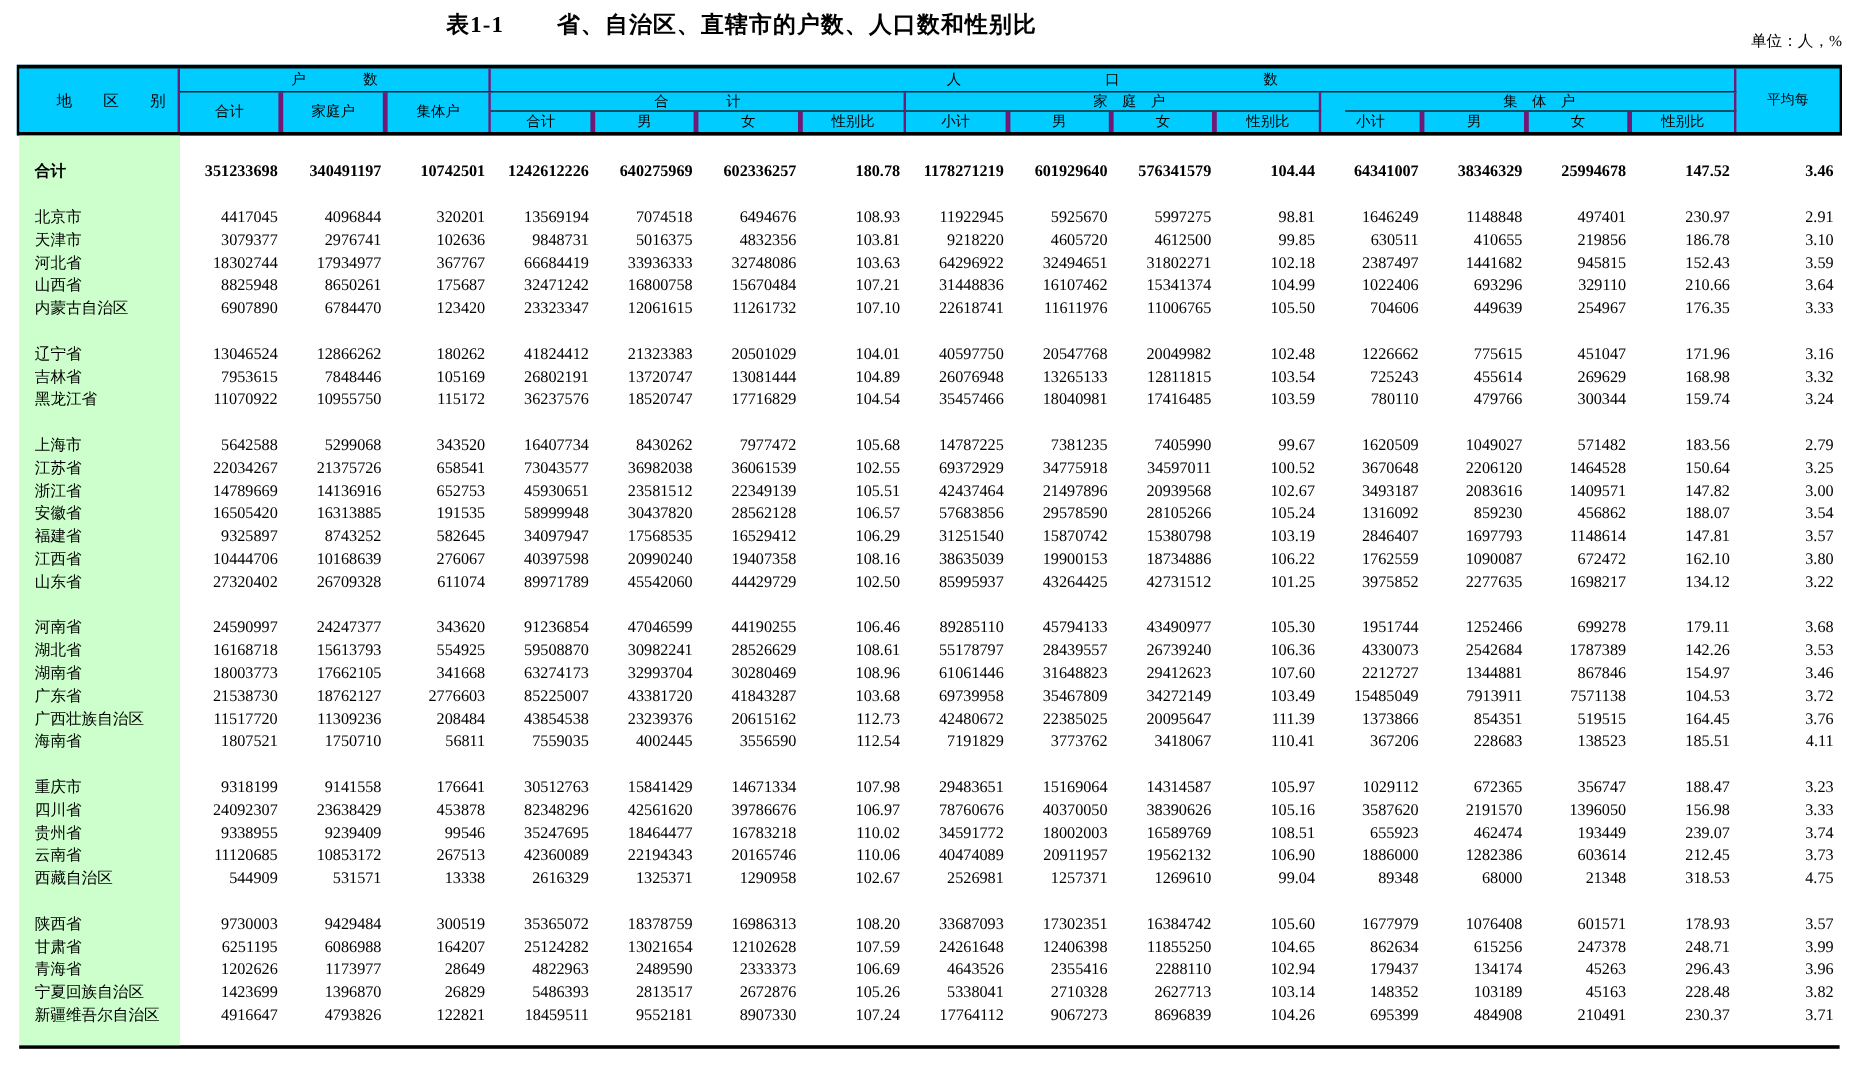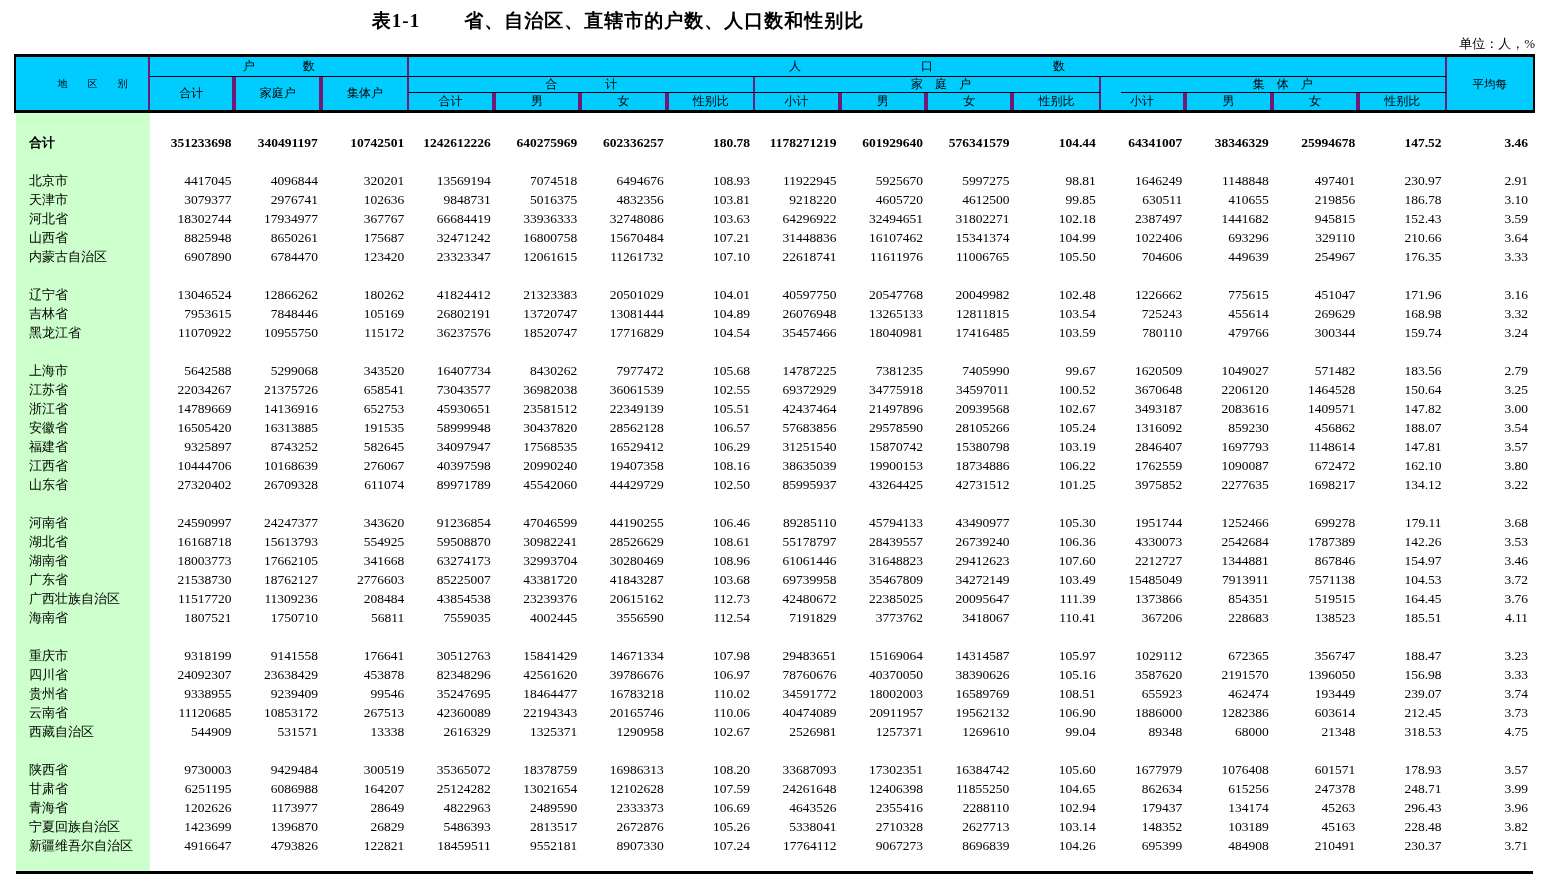--- a/index.html
+++ b/index.html
@@ -4,38 +4,38 @@
 <style>
   html,body{margin:0;padding:0;}
   body{
     width:1549px;height:891px;position:relative;background:#ffffff;color:#000;
     font-family:"Liberation Serif","DejaVu Serif",serif;
     overflow:hidden;
   }
   .title-row{position:absolute;top:8px;left:0;width:1236px;text-align:center;
     font-weight:bold;font-size:19px;letter-spacing:1px;}
   .title-prefix{margin-right:44px;}
-  .unit-label{position:absolute;top:35px;left:14px;width:1521px;text-align:right;font-size:13px;}
+  .unit-label{position:absolute;top:25px;left:14px;width:1521px;text-align:right;font-size:13px;}
   .stat-table{position:absolute;left:14px;top:54px;width:1521px;}
 
   
   .thead{
     display:grid;box-sizing:border-box;width:1521px;
     grid-template-columns:134px repeat(16,1fr);
     grid-template-rows:20px 16px 17px;
     background:#00CCFF;
     border:2px solid #000;border-top:3px solid #000;border-bottom:3px solid #000;
     font-size:12px;
   }
   .hc{display:flex;align-items:center;justify-content:center;box-sizing:border-box;
       border-right:4px solid #701a75;border-bottom:1px solid #000;white-space:pre;overflow:hidden;}
   .hc.nob{border-bottom:none;gap:20px;}
   .hc.thick{border-right-width:2px;}
   .hc.last{border-right:none;}
-  .region-head{grid-row:1/4;grid-column:1;font-size:10px;padding-left:21px;}
+  .region-head{grid-row:1/4;grid-column:1;font-size:13px;padding-left:21px;}
   .g-hh{grid-row:1;grid-column:2/5;}
   .g-pop{grid-row:1;grid-column:5/17;}
   .g-avg{grid-row:1/4;grid-column:17;flex-direction:column;line-height:14px;font-size:11.5px;}
   .h1{grid-row:2/4;grid-column:2;}
   .h2{grid-row:2/4;grid-column:3;}
   .h3{grid-row:2/4;grid-column:4;}
   .sg1{grid-row:2;grid-column:5/9;}
   .sg2{grid-row:2;grid-column:9/13;padding-left:28px;}
   .sg3{grid-row:2;grid-column:13/17;margin-left:20px;}
   .leaf{grid-row:3;}

